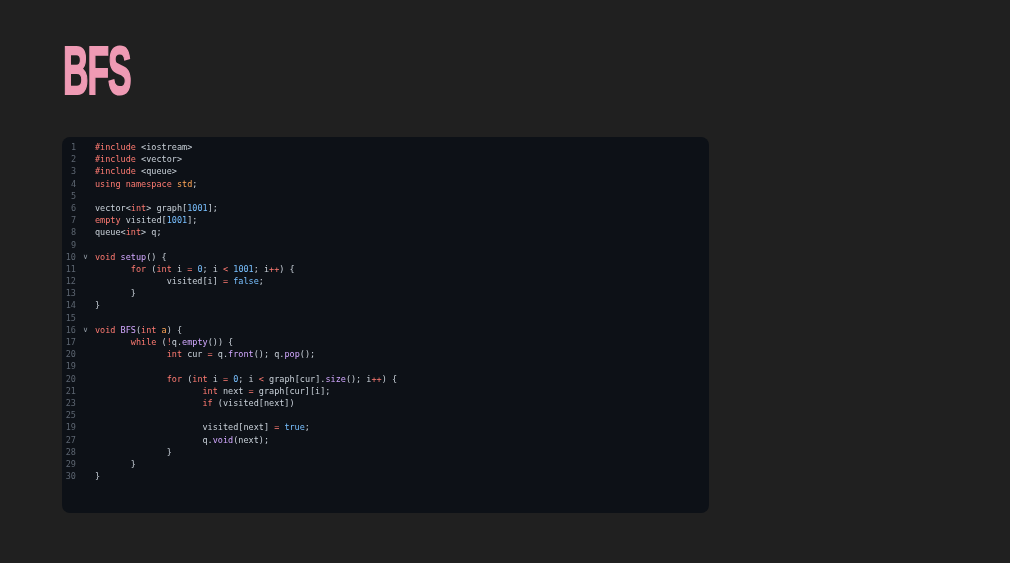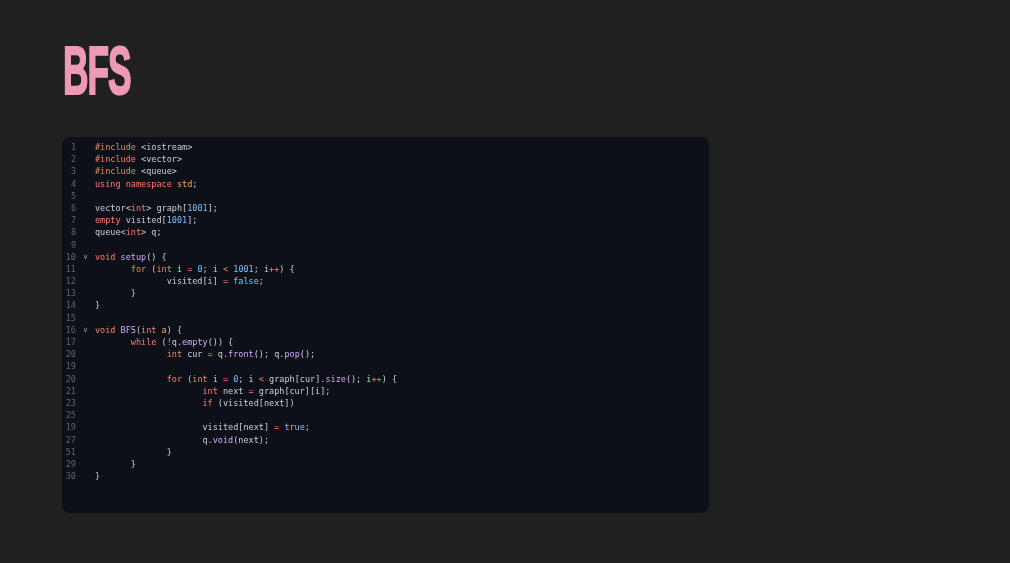--- a/index.html
+++ b/index.html
@@ -91,17 +91,17 @@
       <div class="line"><span class="ln">16</span><span class="fold">∨</span><span class="code"><span class="tok-k">void</span><span class="tok-p"> </span><span class="tok-f">BFS</span><span class="tok-p">(</span><span class="tok-k">int</span><span class="tok-p"> </span><span class="tok-t">a</span><span class="tok-p">) {</span></span></div>
       <div class="line"><span class="ln">17</span><span class="fold"></span><span class="code"><span class="tok-p">       </span><span class="tok-k">while</span><span class="tok-p"> (</span><span class="tok-k">!</span><span class="tok-p">q.</span><span class="tok-f">empty</span><span class="tok-p">()) {</span></span></div>
       <div class="line"><span class="ln">20</span><span class="fold"></span><span class="code"><span class="tok-p">              </span><span class="tok-k">int</span><span class="tok-p"> cur </span><span class="tok-k">=</span><span class="tok-p"> q.</span><span class="tok-f">front</span><span class="tok-p">(); q.</span><span class="tok-f">pop</span><span class="tok-p">();</span></span></div>
       <div class="line"><span class="ln">19</span><span class="fold"></span><span class="code"></span></div>
       <div class="line"><span class="ln">20</span><span class="fold"></span><span class="code"><span class="tok-p">              </span><span class="tok-k">for</span><span class="tok-p"> (</span><span class="tok-k">int</span><span class="tok-p"> i </span><span class="tok-k">=</span><span class="tok-p"> </span><span class="tok-n">0</span><span class="tok-p">; i </span><span class="tok-k">&lt;</span><span class="tok-p"> graph[cur].</span><span class="tok-f">size</span><span class="tok-p">(); i</span><span class="tok-k">++</span><span class="tok-p">) {</span></span></div>
       <div class="line"><span class="ln">21</span><span class="fold"></span><span class="code"><span class="tok-p">                     </span><span class="tok-k">int</span><span class="tok-p"> next </span><span class="tok-k">=</span><span class="tok-p"> graph[cur][i];</span></span></div>
       <div class="line"><span class="ln">23</span><span class="fold"></span><span class="code"><span class="tok-p">                     </span><span class="tok-k">if</span><span class="tok-p"> (visited[next])</span></span></div>
       <div class="line"><span class="ln">25</span><span class="fold"></span><span class="code"></span></div>
       <div class="line"><span class="ln">19</span><span class="fold"></span><span class="code"><span class="tok-p">                     visited[next] </span><span class="tok-k">=</span><span class="tok-p"> </span><span class="tok-n">true</span><span class="tok-p">;</span></span></div>
       <div class="line"><span class="ln">27</span><span class="fold"></span><span class="code"><span class="tok-p">                     q.</span><span class="tok-f">void</span><span class="tok-p">(next);</span></span></div>
-      <div class="line"><span class="ln">51</span><span class="fold"></span><span class="code"><span class="tok-p">              }</span></span></div>
+      <div class="line"><span class="ln">28</span><span class="fold"></span><span class="code"><span class="tok-p">              }</span></span></div>
       <div class="line"><span class="ln">29</span><span class="fold"></span><span class="code"><span class="tok-p">       }</span></span></div>
       <div class="line"><span class="ln">30</span><span class="fold"></span><span class="code"><span class="tok-p">}</span></span></div>
     </div>
 </div>
 
 </body></html>

